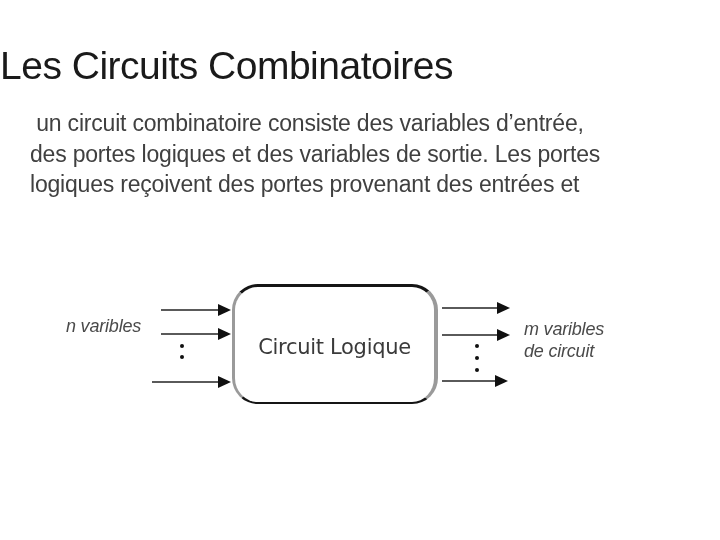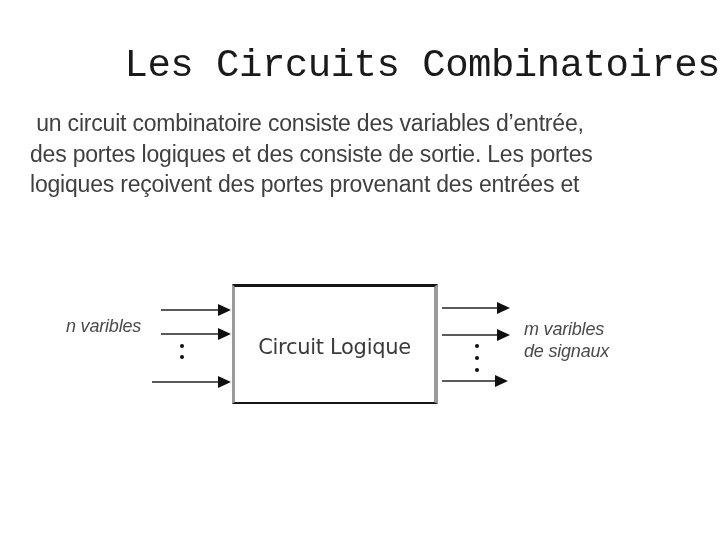--- a/index.html
+++ b/index.html
@@ -6,27 +6,26 @@
   html, body { width: 720px; height: 540px; }
   body {
     position: relative;
     background: #ffffff;
     font-family: "Liberation Sans", sans-serif;
     overflow: hidden;
   }
   .slide-title {
     position: absolute;
     left: 0; right: 0; top: 44px;
-    text-align: right;
+    text-align: left;
     font-size: 39px;
     line-height: 44px;
     letter-spacing: -0.5px;
     color: #1a1a1a;
     font-weight: 400;
-    font-family: Liberation Mono, monospace;
   }
   .paragraph {
     position: absolute;
     left: 30px; top: 108px;
     width: 668px;
     font-size: 23px;
     line-height: 30.5px;
     letter-spacing: -0.2px;
     color: #404040;
   }
@@ -58,20 +57,21 @@
     flex-direction: row;
     justify-content: center;
     align-items: center;
     padding-top: 4px;
     font-family: "DejaVu Sans", sans-serif;
     font-size: 21px;
     line-height: 32px;
     letter-spacing: -0.3px;
     color: #3a3a3a;
     text-align: center;
+    border-radius: 26px;
   }
 
   .arrow { position: absolute; display: flex; align-items: center; height: 12px; }
   .arrow .shaft { height: 2px; background: #5a5a5a; }
   .arrow .head {
     width: 0; height: 0;
     border-top: 6px solid transparent;
     border-bottom: 6px solid transparent;
     border-left: 13px solid #101010;
   }
@@ -87,21 +87,21 @@
   .vdots-left  { left: 180px; top: 344px; } .vdots-left .dot + .dot { margin-top: 7px; }
   .vdots-right { left: 475px; top: 344px; } .vdots-right .dot + .dot { margin-top: 8px; }
 </style>
 </head>
 <body>
 
 <h1 class="slide-title">Les Circuits Combinatoires</h1>
 
 <div class="paragraph">
   <div class="pline"> un circuit combinatoire consiste des variables d’entrée,</div>
-  <div class="pline">des portes logiques et des consiste de sortie. Les portes</div>
+  <div class="pline">des portes logiques et des variables de sortie. Les portes</div>
   <div class="pline">logiques reçoivent des portes provenant des entrées et</div>
 </div>
 
 <div class="diagram">
 
   <div class="io-label input-label">
     <div>n varibles</div>
   </div>
 
   <div class="arrow a-in-1">
@@ -138,16 +138,16 @@
     <div class="dot"></div>
     <div class="dot"></div>
   </div>
   <div class="arrow a-out-3">
     <div class="shaft"></div>
     <div class="head"></div>
   </div>
 
   <div class="io-label output-label">
     <div>m varibles</div>
-    <div>de signaux</div>
+    <div>de circuit</div>
   </div>
 
 </div>
 
 </body></html>

